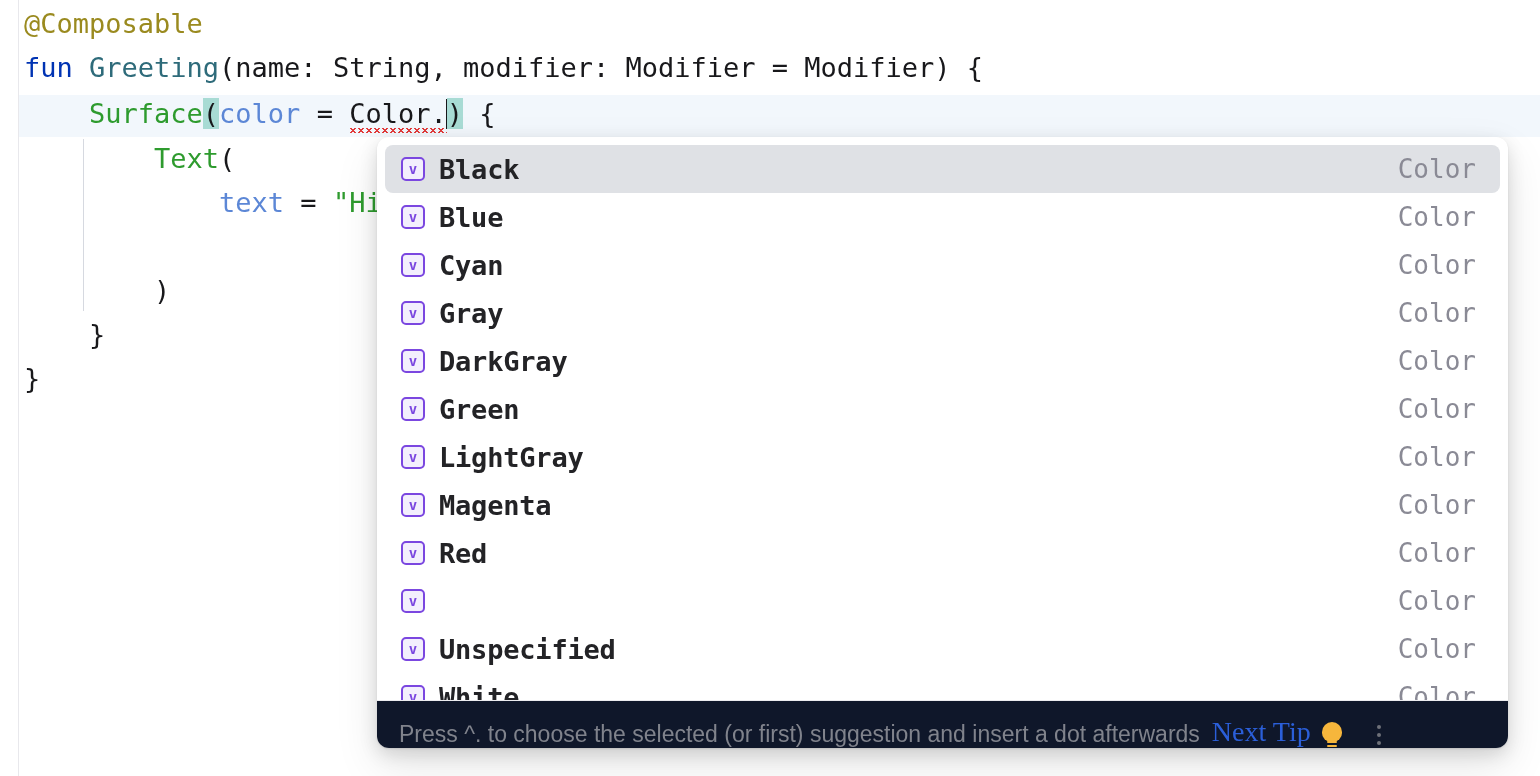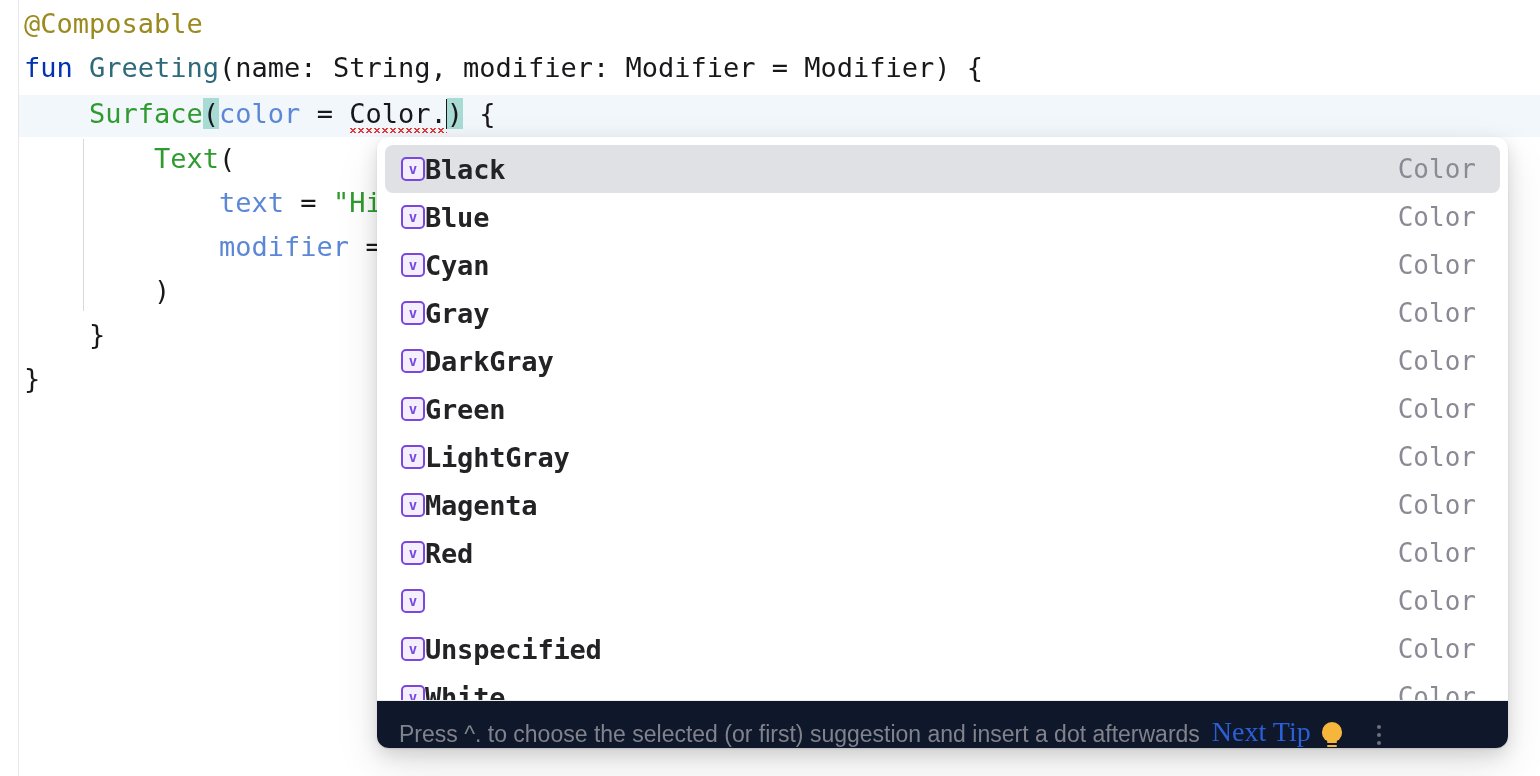--- a/index.html
+++ b/index.html
@@ -144,20 +144,21 @@
     align-items: center;
     justify-content: center;
     font-family: "DejaVu Sans Mono", monospace;
     font-size: 14px;
     font-weight: 700;
     color: #7B47E0;
     line-height: 1;
     box-sizing: border-box;
   }
   .item-label {
+    margin-left: 14px;
     font-family: "DejaVu Sans Mono", monospace;
     font-size: 27px;
     font-weight: 700;
     color: #232326;
     letter-spacing: -0.2px;
     white-space: nowrap;
   }
   .item-type {
     margin-left: auto;
     margin-right: 24px;
@@ -252,21 +253,20 @@
     <div class="code-line l1"><span class="tok-annotation">@Composable</span></div>
 
     <div class="code-line l2"><span class="tok-keyword">fun</span><span class="tok-plain"> </span><span class="tok-funcdecl">Greeting</span><span class="tok-plain">(name: String, modifier: Modifier = Modifier) {</span></div>
 
     <div class="code-line l3"><span class="tok-plain">    </span><span class="tok-funcall">Surface</span><span class="tok-bracket-match">(</span><span class="tok-param">color</span><span class="tok-plain"> = </span><span class="tok-plain tok-error-underline">Color.</span><span class="caret"></span><span class="tok-bracket-match">)</span><span class="tok-plain"> {</span></div>
 
     <div class="code-line l4"><span class="tok-plain">        </span><span class="tok-funcall">Text</span><span class="tok-plain">(</span></div>
 
     <div class="code-line l5"><span class="tok-plain">            </span><span class="tok-param">text</span><span class="tok-plain"> = </span><span class="tok-string">"Hi,</span></div>
 
-    <div class="code-line l6"><span class="tok-plain">            </span><span class="tok-param">modifier</span><span class="tok-plain"> = </span></div>
 
     <div class="code-line l7"><span class="tok-plain">        </span><span class="tok-plain">)</span></div>
 
     <div class="code-line l8"><span class="tok-plain">    </span><span class="tok-plain">}</span></div>
 
     <div class="code-line l9"><span class="tok-plain">}</span></div>
 
   </div>
 </div>
 

